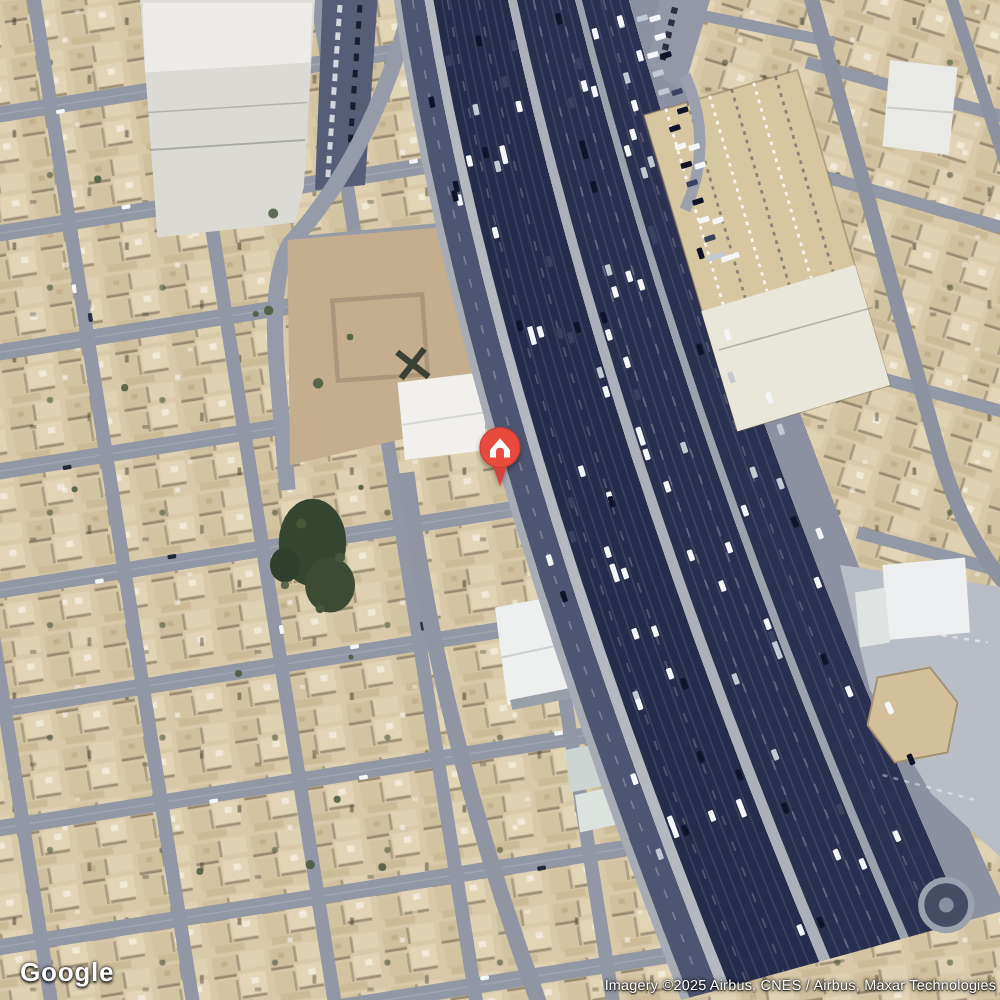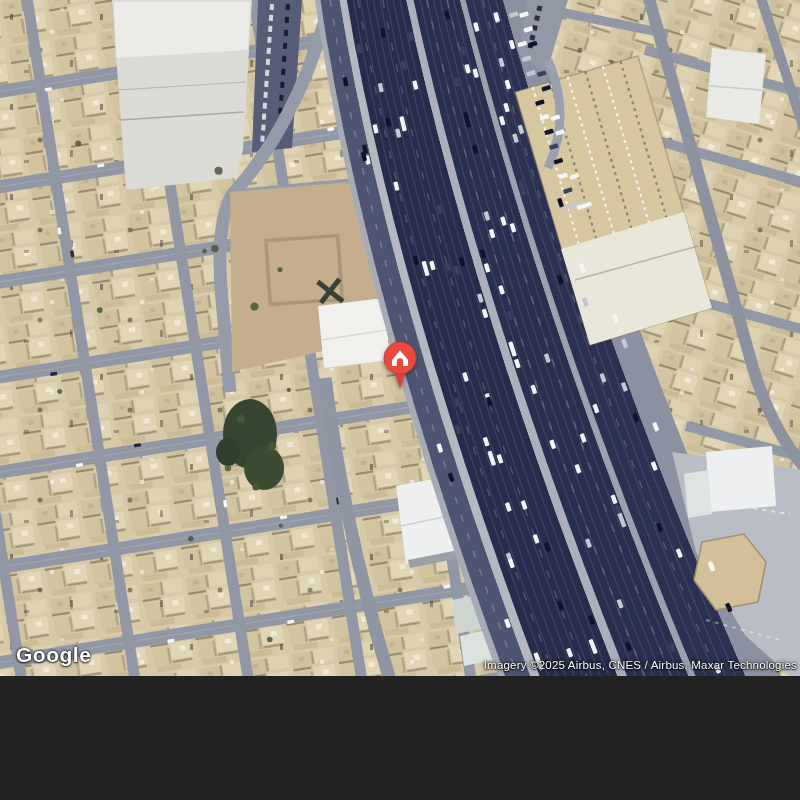--- a/index.html
+++ b/index.html
@@ -1,17 +1,17 @@
 <!DOCTYPE html>
 <html><head>
 <meta charset="utf-8">
 <style>
   html,body{margin:0;padding:0;background:#222;}
   .map-viewport{
-    position:relative;width:800px;height:676px;overflow:hidden;
+    position:relative;width:800px;height:800px;overflow:hidden;
     font-family:"Liberation Sans", sans-serif;
     user-select:none;
   }
   .map-viewport svg{display:block;}
   .marker{
     position:absolute;left:380px;top:336px;width:40px;height:56px;
     filter:drop-shadow(0 2px 2px rgba(0,0,0,.35));
     cursor:pointer;
   }
   .google-logo{

